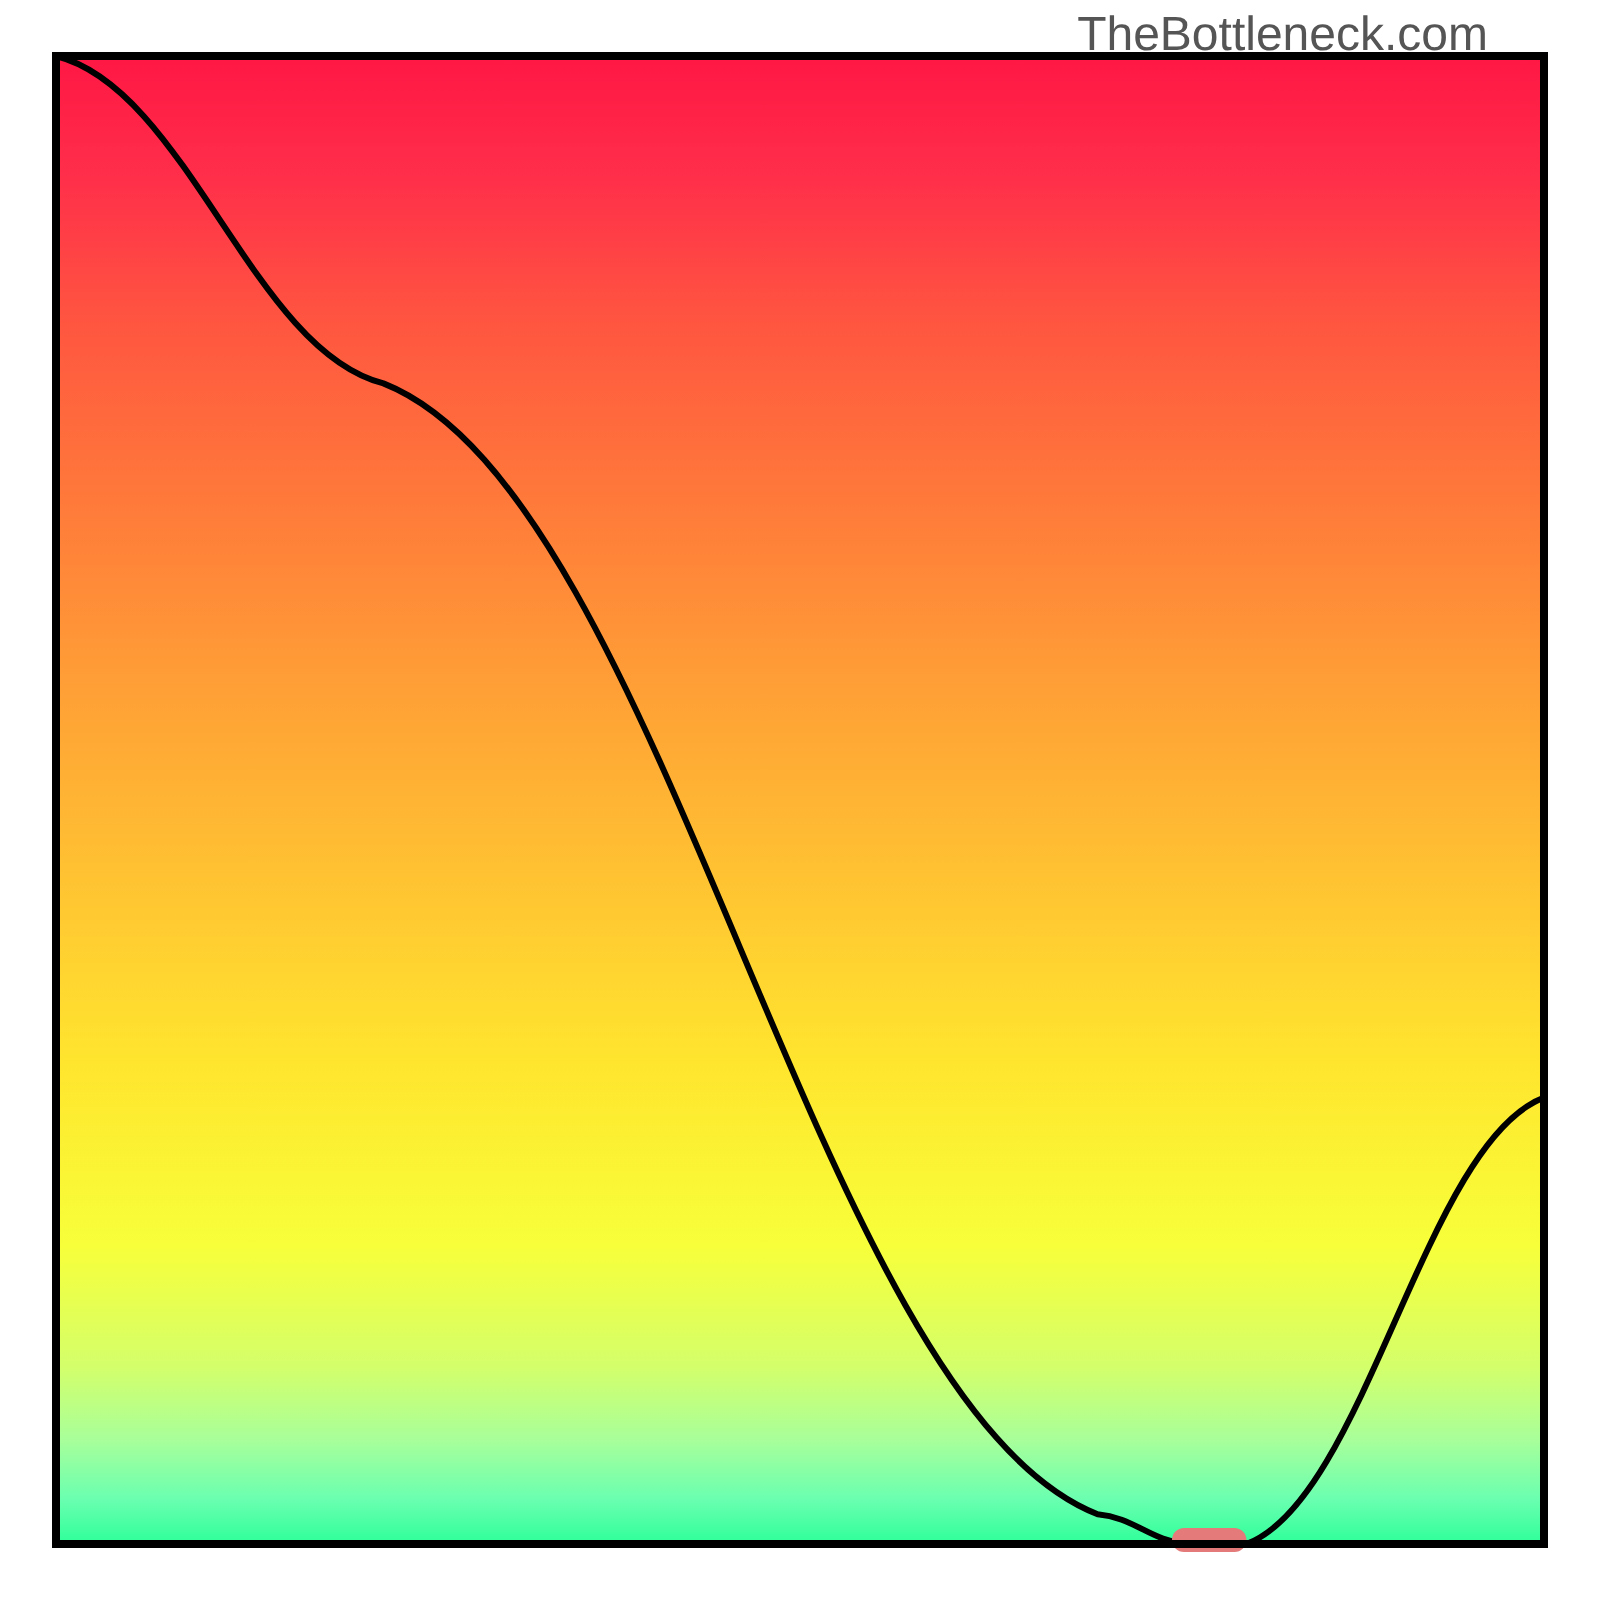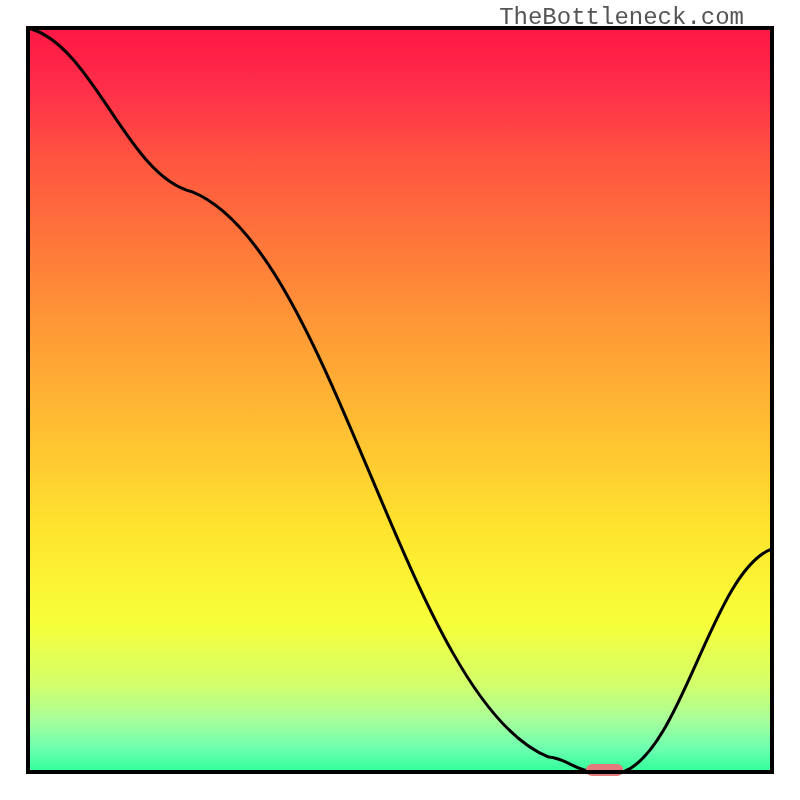--- a/index.html
+++ b/index.html
@@ -7,21 +7,20 @@
     padding: 0;
     width: 800px;
     height: 800px;
     background: #ffffff;
     font-family: Arial, Helvetica, sans-serif;
   }
   .chart-container {
     position: relative;
     width: 752px;
     height: 800px;
-    font-family: Liberation Mono, monospace;
   }
   .watermark {
     position: absolute;
     top: 4px;
     right: 8px;
     font-size: 24px;
     color: #555555;
     font-weight: 500;
     z-index: 10;
   }

